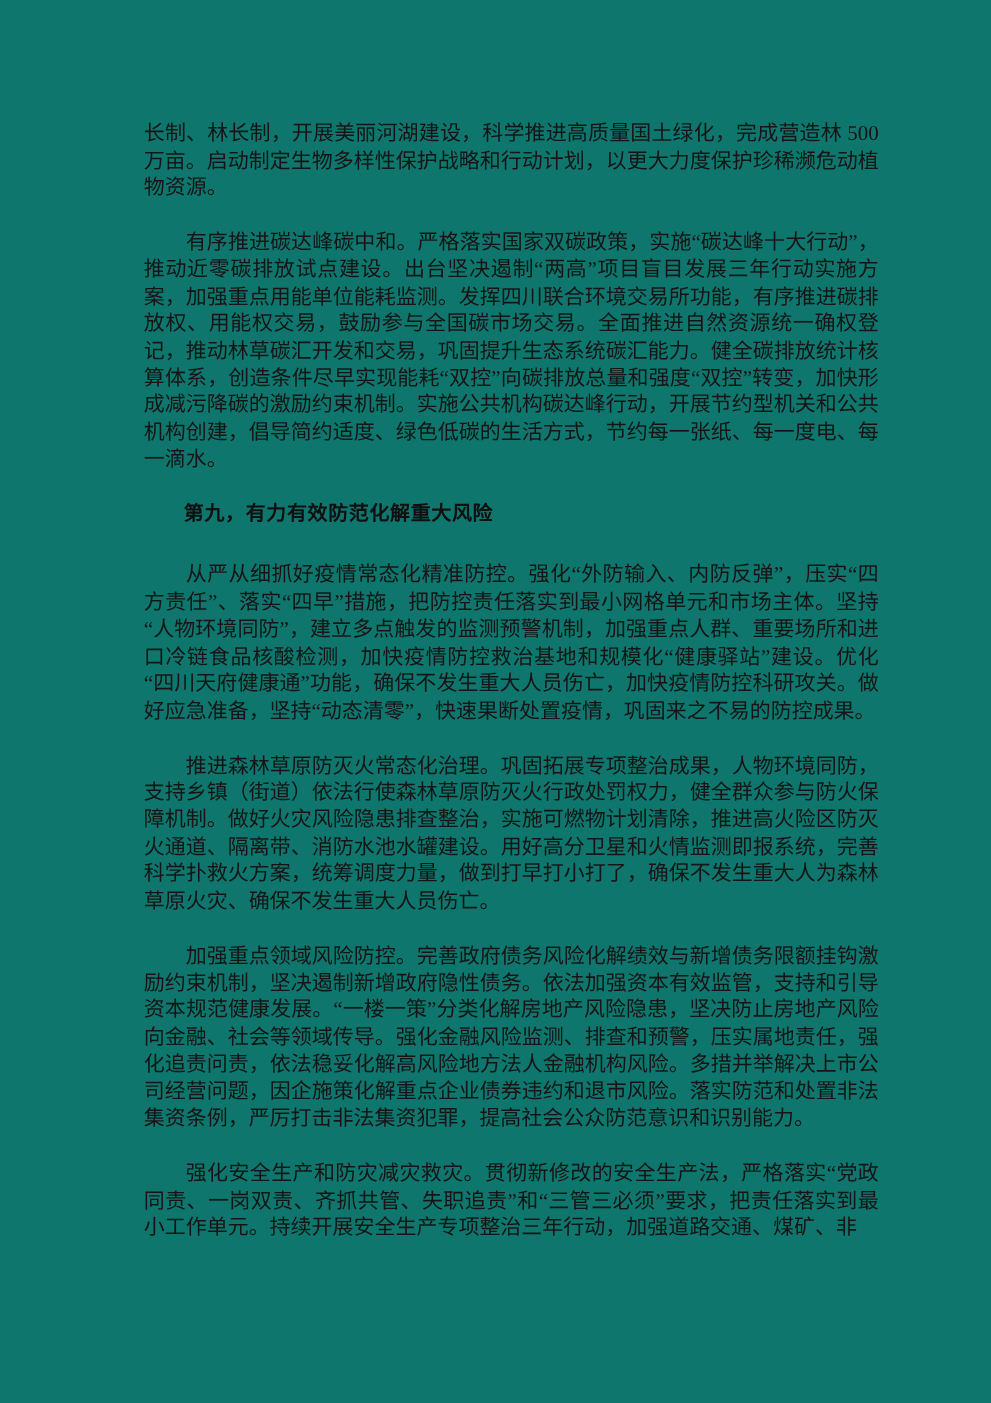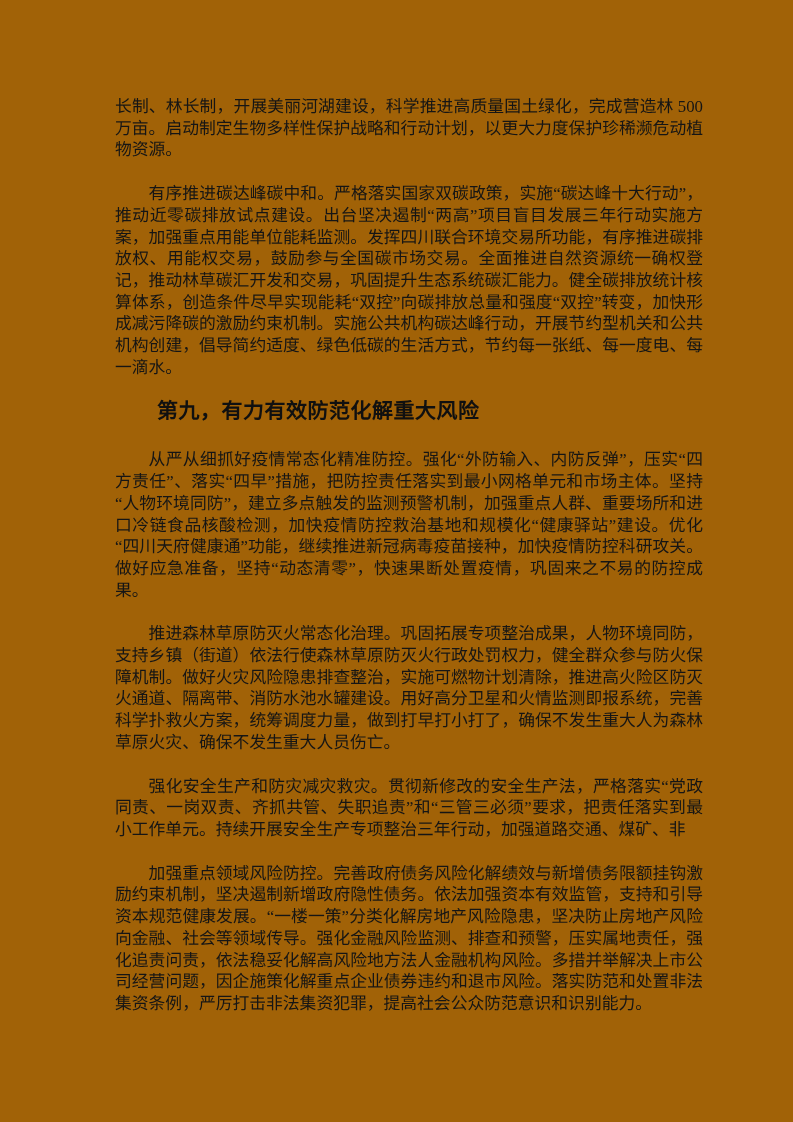--- a/index.html
+++ b/index.html
@@ -6,58 +6,58 @@
     margin: 0;
     padding: 0;
     background: #ffffff;
   }
   .page {
     position: relative;
     width: 793px;
     height: 1122px;
     box-sizing: border-box;
     padding: 96px 90px 0 115px;
-    background: #a16207;
+    background: #0f766e;
     color: #151515;
     font-family: "Liberation Serif", "DejaVu Serif", serif;
     overflow: hidden;
   }
   .para {
     margin: 0 0 22px 0;
     font-size: 16.8px;
     line-height: 21.7px;
     text-align: justify;
     text-justify: auto;
     text-indent: 2em;
     word-break: break-all;
   }
   .para.no-indent {
     text-indent: 0;
   }
   .heading {
     margin: 2px 0 26px 0;
-    font-size: 21px;
+    font-size: 16px;
     line-height: 23px;
     font-weight: bold;
     text-indent: 2em;
     letter-spacing: 0.5px;
     color: #101010;
     font-family: "Liberation Serif", "DejaVu Serif", serif;
   }
 </style>
 </head>
 <body>
 
 <div class="page">
   <p class="para no-indent">长制、林长制，开展美丽河湖建设，科学推进高质量国土绿化，完成营造林 500 万亩。启动制定生物多样性保护战略和行动计划，以更大力度保护珍稀濒危动植物资源。</p>
 
   <p class="para">有序推进碳达峰碳中和。严格落实国家双碳政策，实施“碳达峰十大行动”，推动近零碳排放试点建设。出台坚决遏制“两高”项目盲目发展三年行动实施方案，加强重点用能单位能耗监测。发挥四川联合环境交易所功能，有序推进碳排放权、用能权交易，鼓励参与全国碳市场交易。全面推进自然资源统一确权登记，推动林草碳汇开发和交易，巩固提升生态系统碳汇能力。健全碳排放统计核算体系，创造条件尽早实现能耗“双控”向碳排放总量和强度“双控”转变，加快形成减污降碳的激励约束机制。实施公共机构碳达峰行动，开展节约型机关和公共机构创建，倡导简约适度、绿色低碳的生活方式，节约每一张纸、每一度电、每一滴水。</p>
 
   <h2 class="heading">第九，有力有效防范化解重大风险</h2>
 
-  <p class="para">从严从细抓好疫情常态化精准防控。强化“外防输入、内防反弹”，压实“四方责任”、落实“四早”措施，把防控责任落实到最小网格单元和市场主体。坚持“人物环境同防”，建立多点触发的监测预警机制，加强重点人群、重要场所和进口冷链食品核酸检测，加快疫情防控救治基地和规模化“健康驿站”建设。优化“四川天府健康通”功能，继续推进新冠病毒疫苗接种，加快疫情防控科研攻关。做好应急准备，坚持“动态清零”，快速果断处置疫情，巩固来之不易的防控成果。</p>
+  <p class="para">从严从细抓好疫情常态化精准防控。强化“外防输入、内防反弹”，压实“四方责任”、落实“四早”措施，把防控责任落实到最小网格单元和市场主体。坚持“人物环境同防”，建立多点触发的监测预警机制，加强重点人群、重要场所和进口冷链食品核酸检测，加快疫情防控救治基地和规模化“健康驿站”建设。优化“四川天府健康通”功能，确保不发生重大人员伤亡，加快疫情防控科研攻关。做好应急准备，坚持“动态清零”，快速果断处置疫情，巩固来之不易的防控成果。</p>
 
   <p class="para">推进森林草原防灭火常态化治理。巩固拓展专项整治成果，人物环境同防，支持乡镇（街道）依法行使森林草原防灭火行政处罚权力，健全群众参与防火保障机制。做好火灾风险隐患排查整治，实施可燃物计划清除，推进高火险区防灭火通道、隔离带、消防水池水罐建设。用好高分卫星和火情监测即报系统，完善科学扑救火方案，统筹调度力量，做到打早打小打了，确保不发生重大人为森林草原火灾、确保不发生重大人员伤亡。</p>
 
+  <p class="para">加强重点领域风险防控。完善政府债务风险化解绩效与新增债务限额挂钩激励约束机制，坚决遏制新增政府隐性债务。依法加强资本有效监管，支持和引导资本规范健康发展。“一楼一策”分类化解房地产风险隐患，坚决防止房地产风险向金融、社会等领域传导。强化金融风险监测、排查和预警，压实属地责任，强化追责问责，依法稳妥化解高风险地方法人金融机构风险。多措并举解决上市公司经营问题，因企施策化解重点企业债券违约和退市风险。落实防范和处置非法集资条例，严厉打击非法集资犯罪，提高社会公众防范意识和识别能力。</p>
+
   <p class="para">强化安全生产和防灾减灾救灾。贯彻新修改的安全生产法，严格落实“党政同责、一岗双责、齐抓共管、失职追责”和“三管三必须”要求，把责任落实到最小工作单元。持续开展安全生产专项整治三年行动，加强道路交通、煤矿、非</p>
-
-  <p class="para">加强重点领域风险防控。完善政府债务风险化解绩效与新增债务限额挂钩激励约束机制，坚决遏制新增政府隐性债务。依法加强资本有效监管，支持和引导资本规范健康发展。“一楼一策”分类化解房地产风险隐患，坚决防止房地产风险向金融、社会等领域传导。强化金融风险监测、排查和预警，压实属地责任，强化追责问责，依法稳妥化解高风险地方法人金融机构风险。多措并举解决上市公司经营问题，因企施策化解重点企业债券违约和退市风险。落实防范和处置非法集资条例，严厉打击非法集资犯罪，提高社会公众防范意识和识别能力。</p>
 </div>
 
 </body></html>

